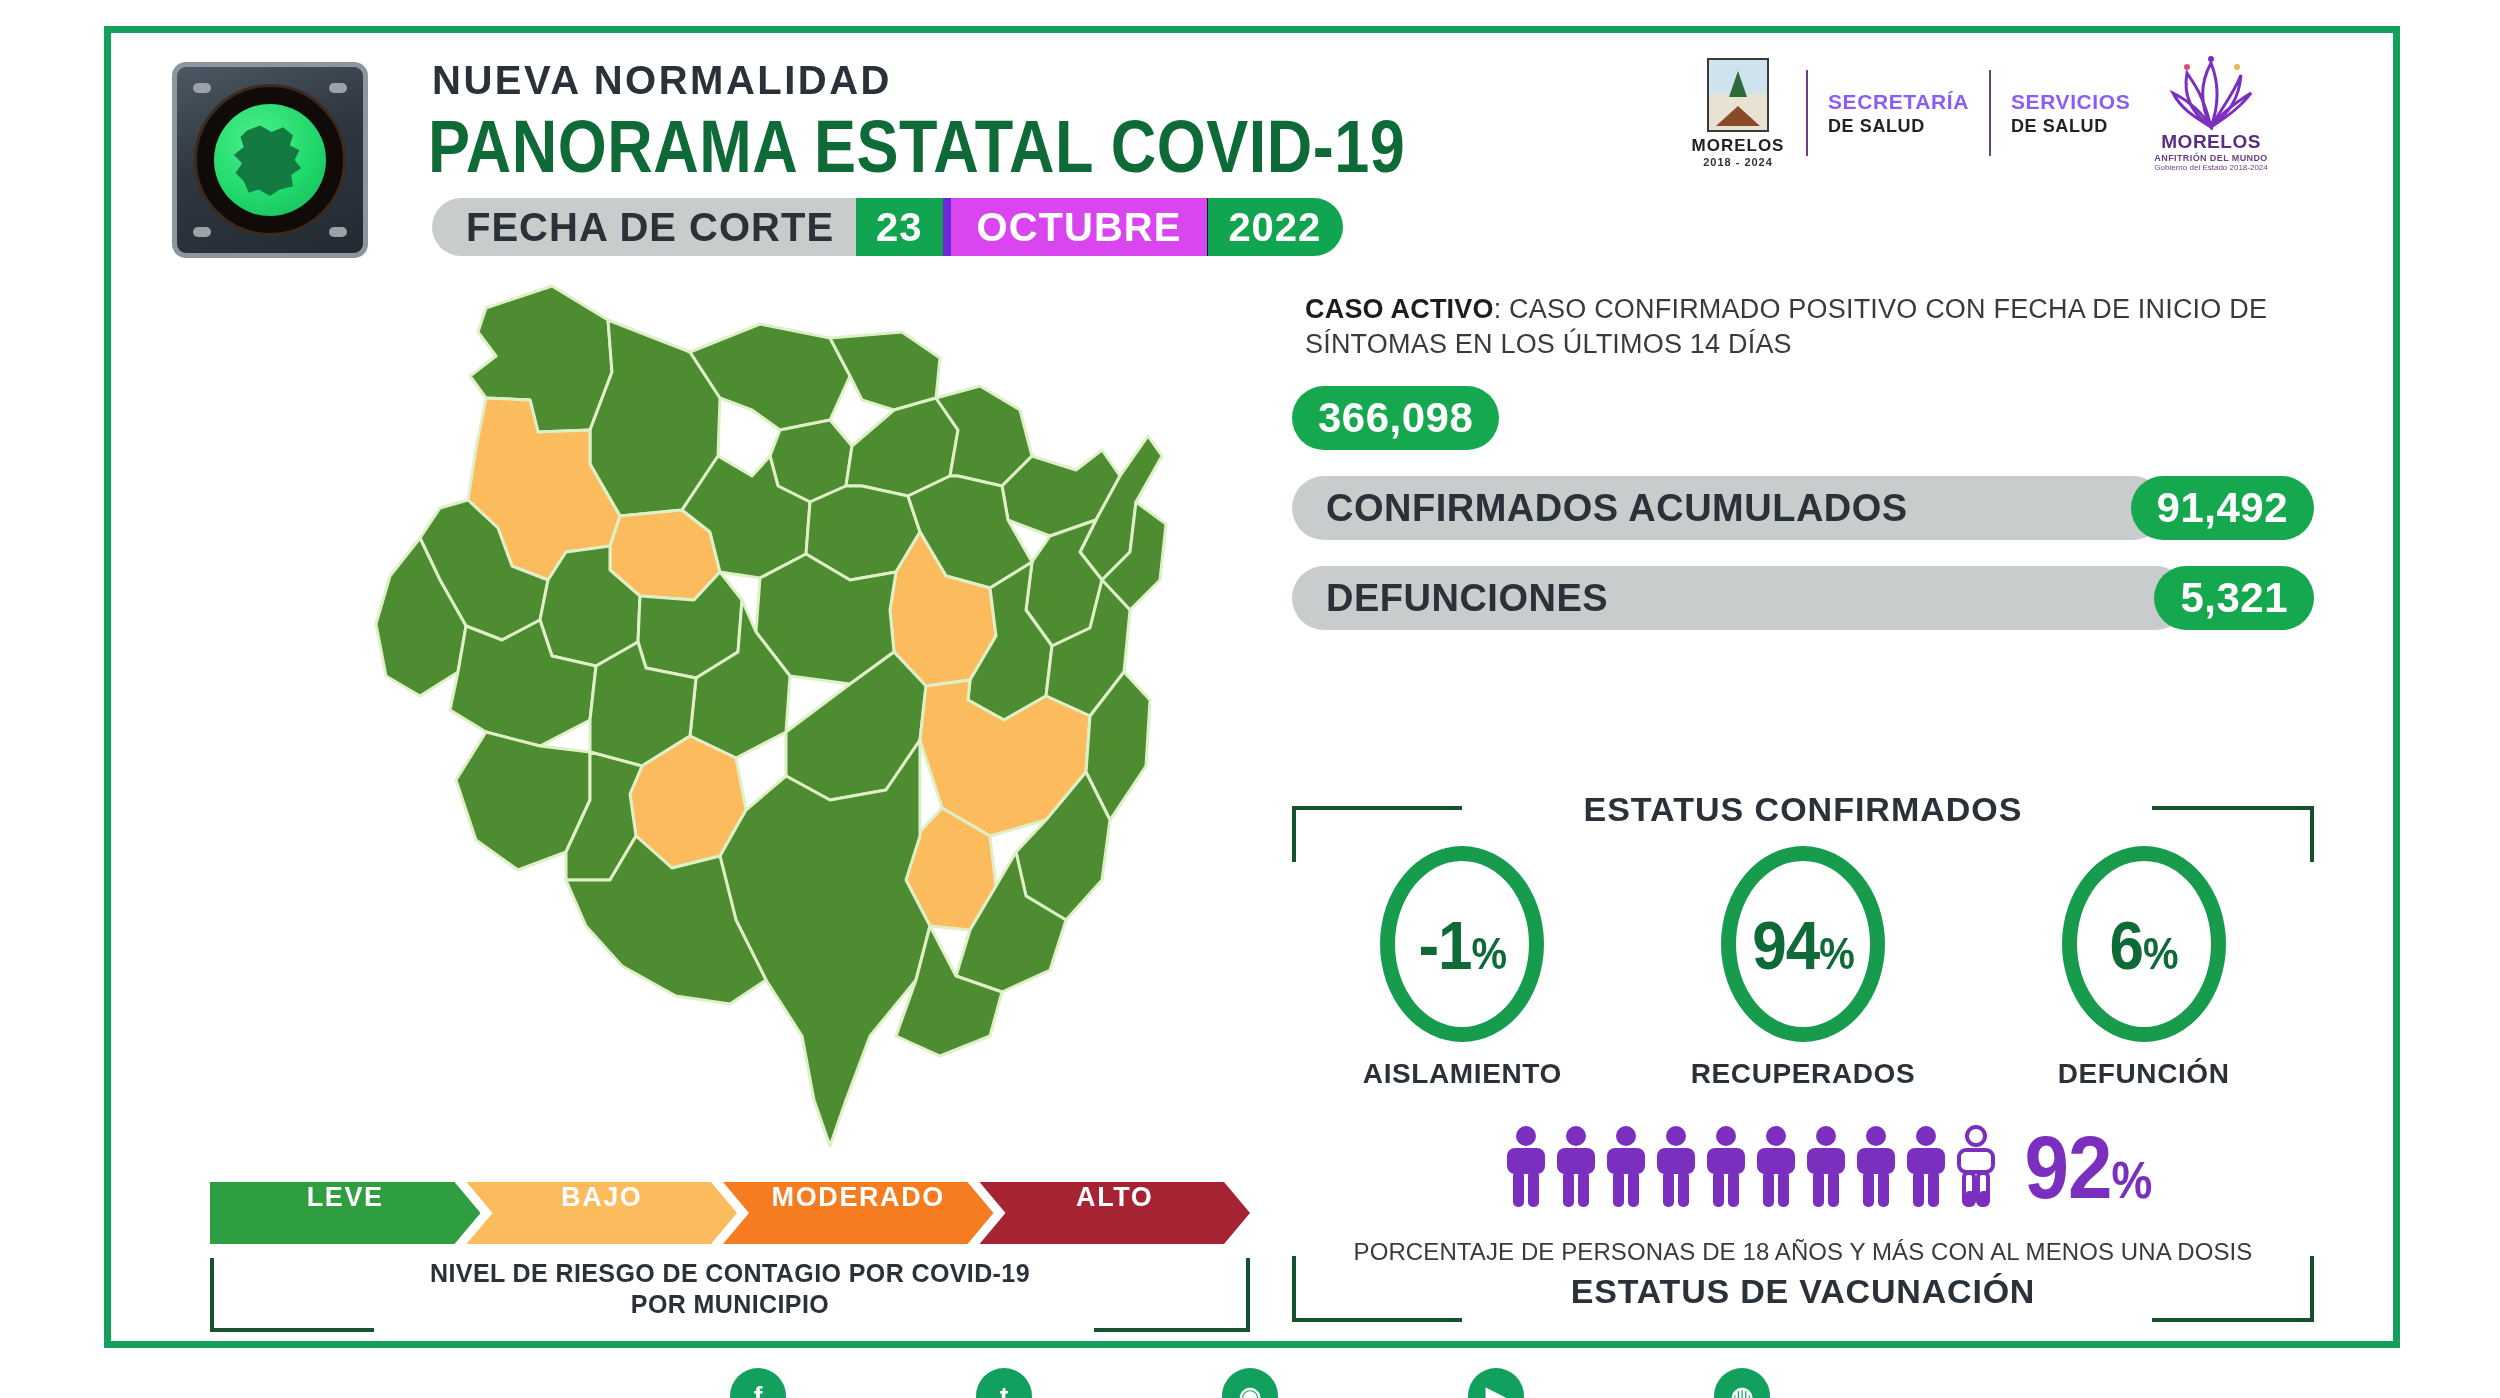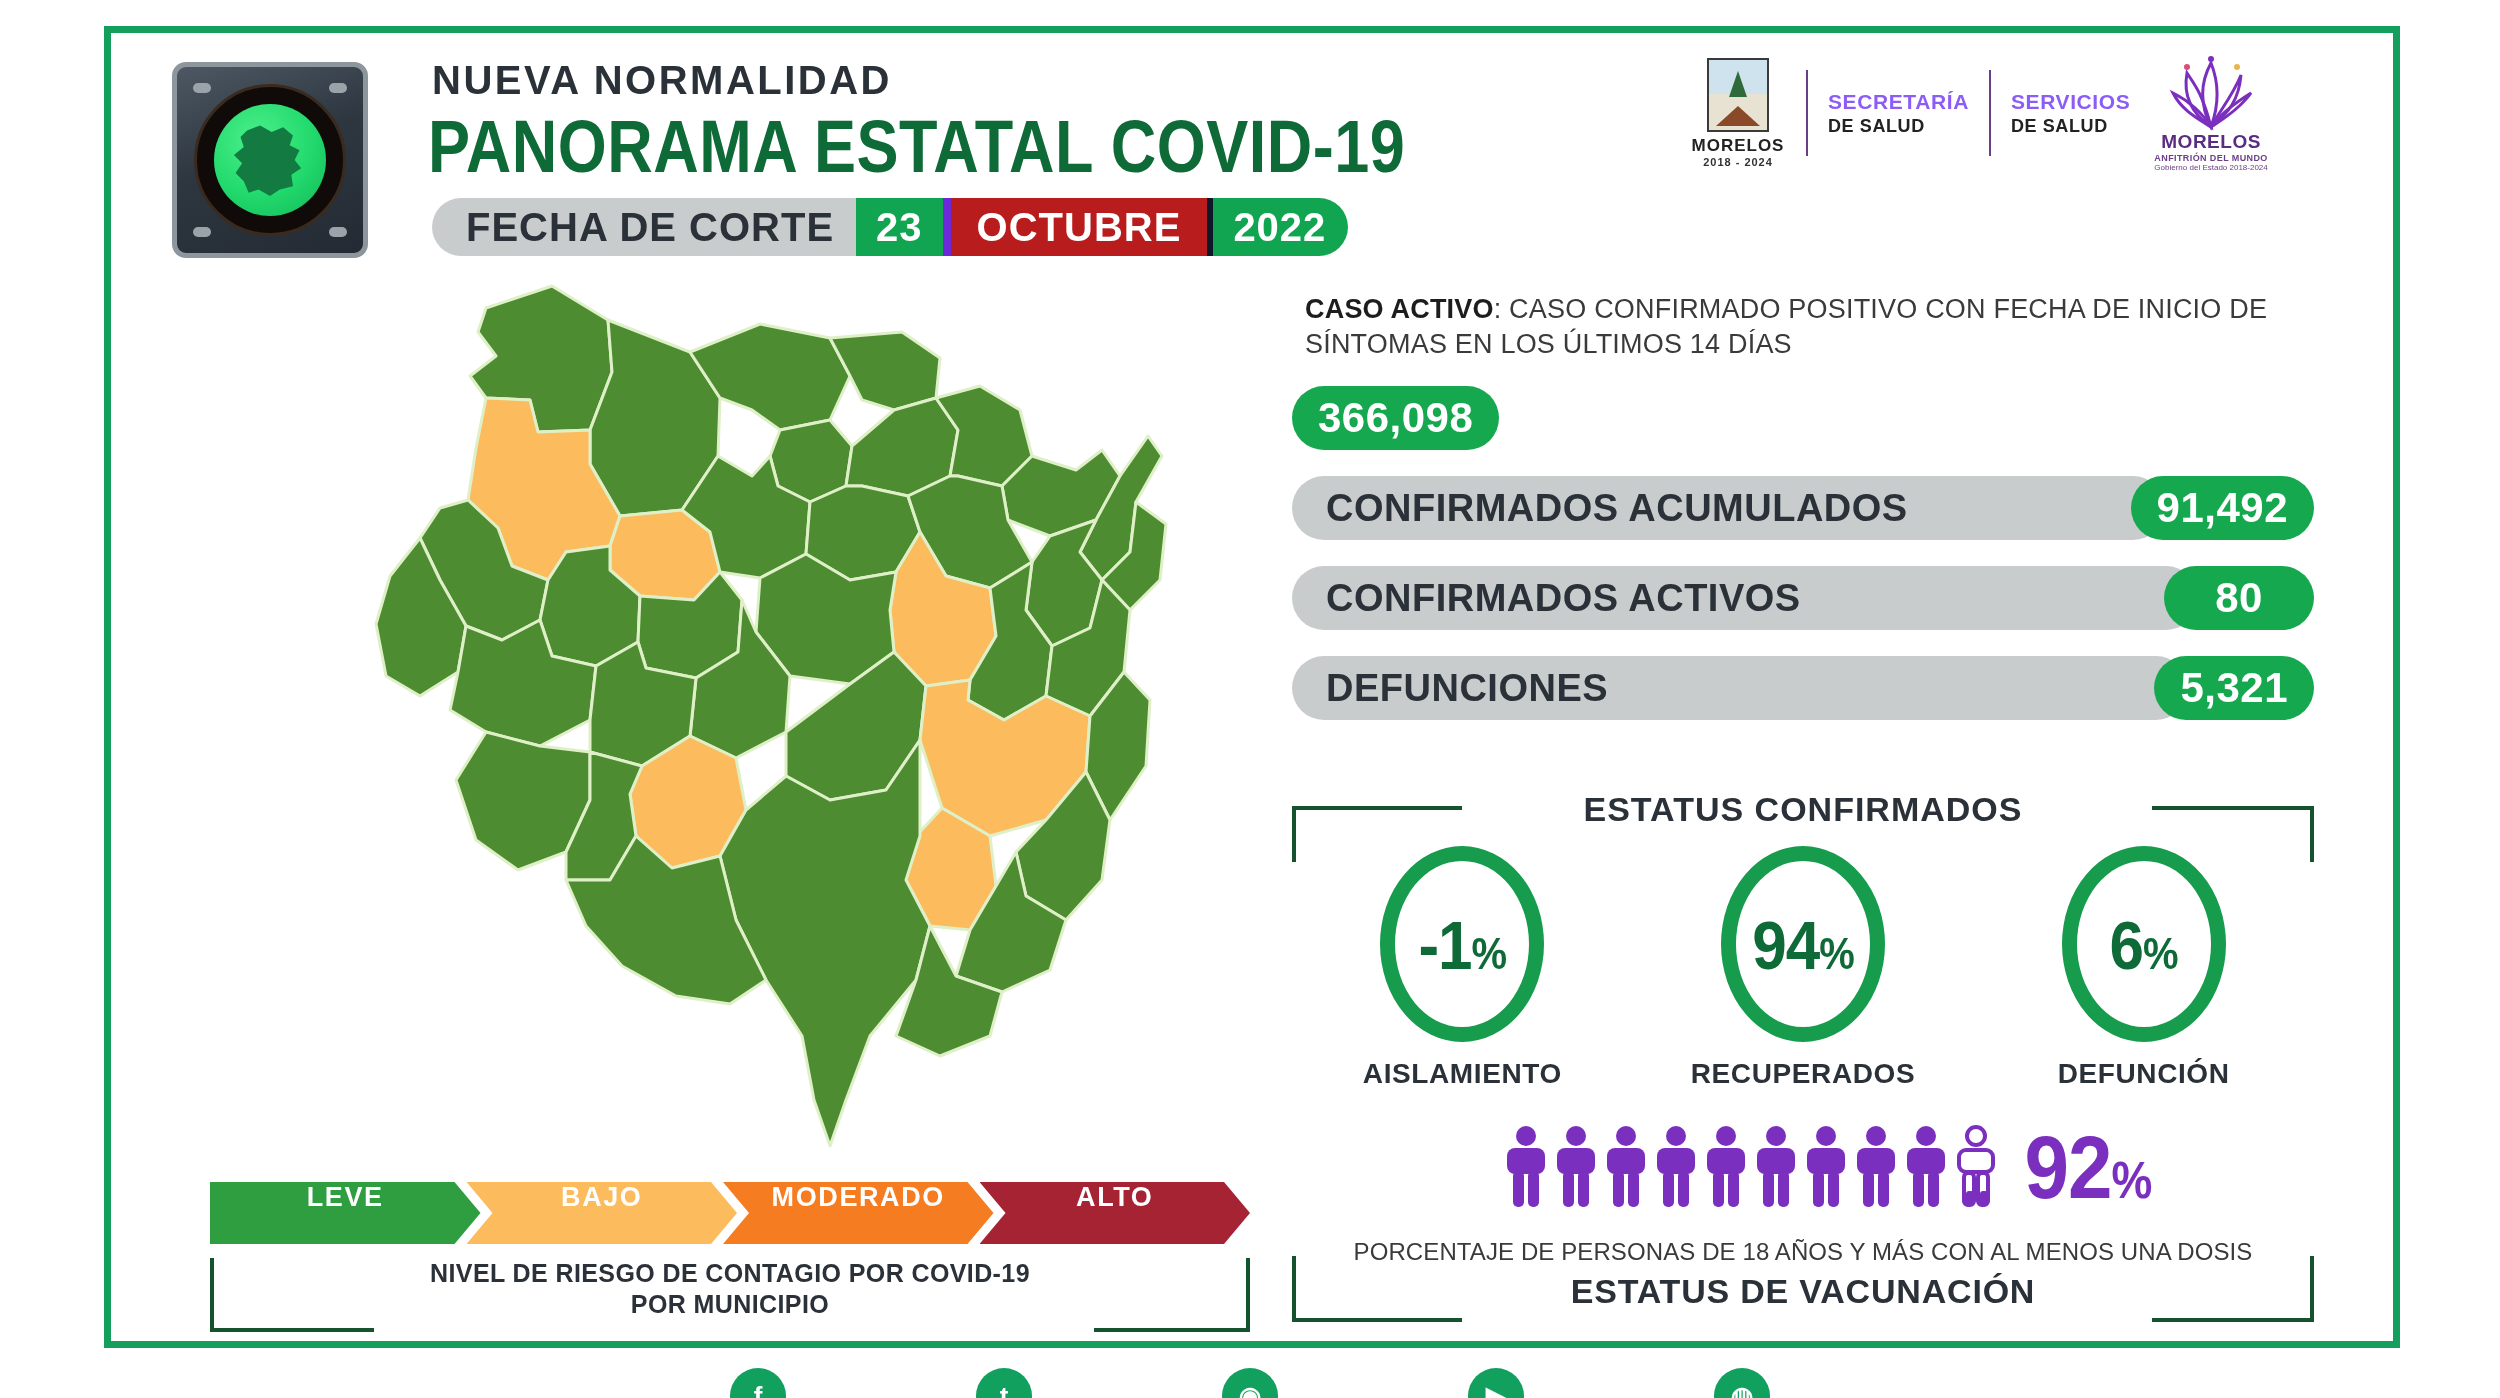--- a/index.html
+++ b/index.html
@@ -93,23 +93,23 @@
     background: #c9cccd; color: #2b3138;
     border-radius: 29px 0 0 29px;
     padding: 0 22px 0 34px;
   }
   .datebar .seg-day {
     background: #12a551; color: #ffffff;
     padding: 0 20px;
     border-right: 8px solid #6d28d9;
   }
   .datebar .seg-month {
-    background: #b91c1c; color: #ffffff;
+    background: #d946ef; color: #ffffff;
     padding: 0 26px;
-    border-right: 6px solid #0f172a;
+    border-right: 1px solid #0f172a;
   }
   .datebar .seg-year {
     background: #12a551; color: #ffffff;
     padding: 0 22px 0 20px;
     border-radius: 0 29px 29px 0;
   }
 
   
   .logos {
     position: absolute;
@@ -488,24 +488,20 @@
 
   <div class="stats">
     <div class="stat-row">
       <div class="sv">366,098</div>
     </div>
     <div class="stat-row">
       <div class="sl">CONFIRMADOS ACUMULADOS</div>
       <div class="sv">91,492</div>
     </div>
     <div class="stat-row">
-      <div class="sl">CONFIRMADOS ACTIVOS</div>
-      <div class="sv">80</div>
-    </div>
-    <div class="stat-row">
       <div class="sl">DEFUNCIONES</div>
       <div class="sv">5,321</div>
     </div>
   </div>
 
   <div class="ec-bracket"></div>
   <div class="ec-title">ESTATUS CONFIRMADOS</div>
 
   <div class="circles">
     <div class="circ-item">

